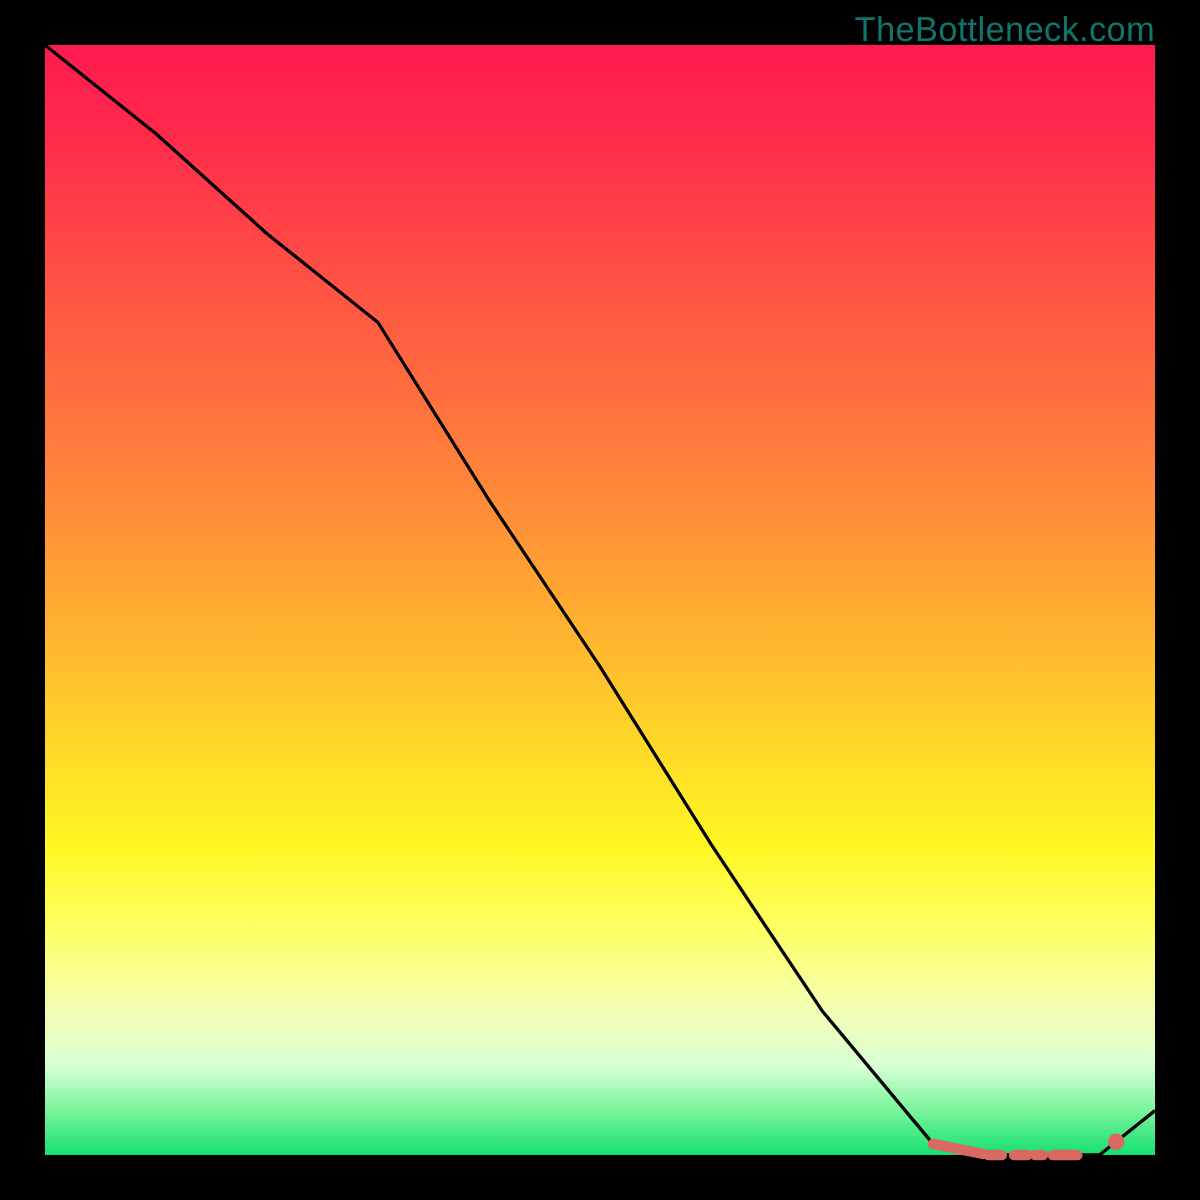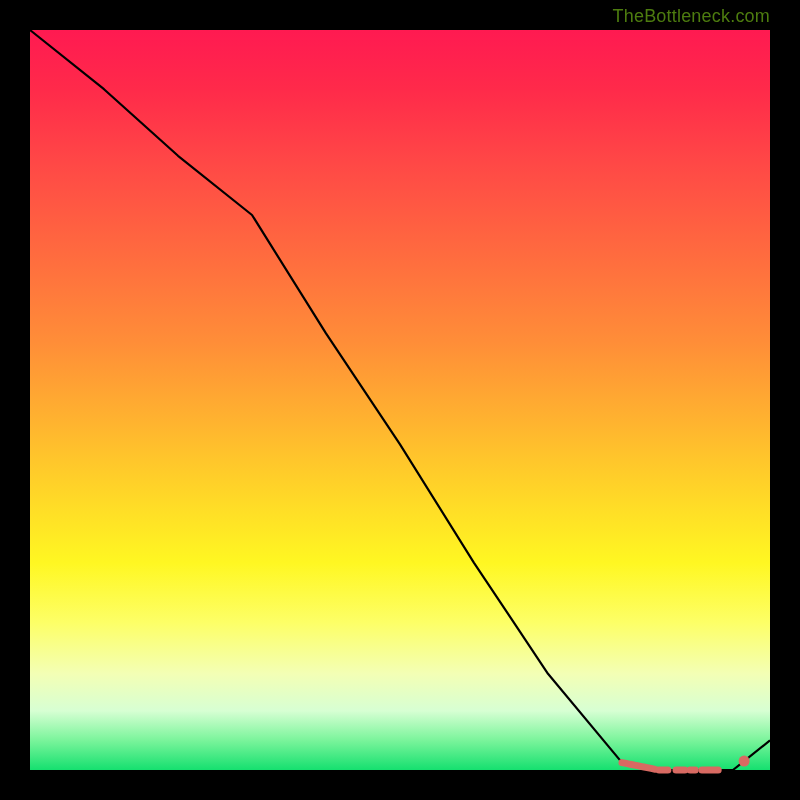--- a/index.html
+++ b/index.html
@@ -37,22 +37,22 @@
       #f3ffb5 87%,
       #d7ffd3 92%,
       #7af49b 96%,
       #15e06f 100%
     );
   }
   .watermark {
     position: absolute;
     top: 6px;
     right: 30px;
-    color: #4d7c0f;
-    font-size: 18px;
+    color: #0f766e;
+    font-size: 23px;
     font-weight: 500;
     letter-spacing: 0.2px;
     user-select: none;
   }
   svg.overlay {
     position: absolute;
     left: 0;
     top: 0;
     width: 740px;
     height: 740px;

